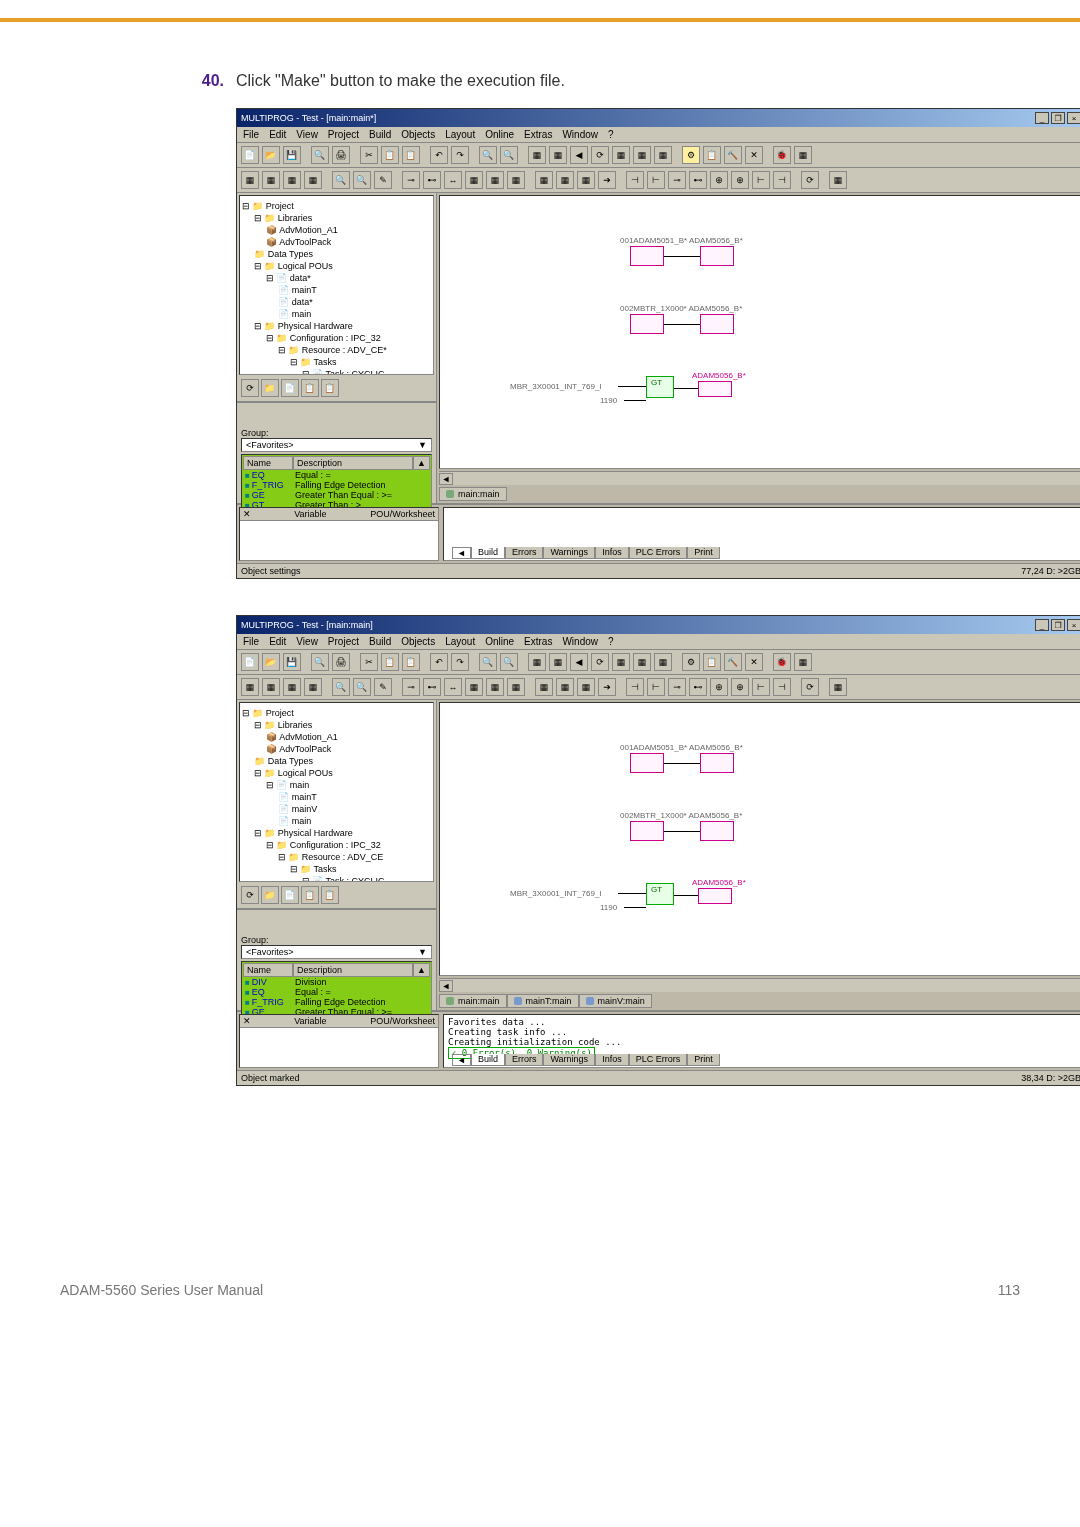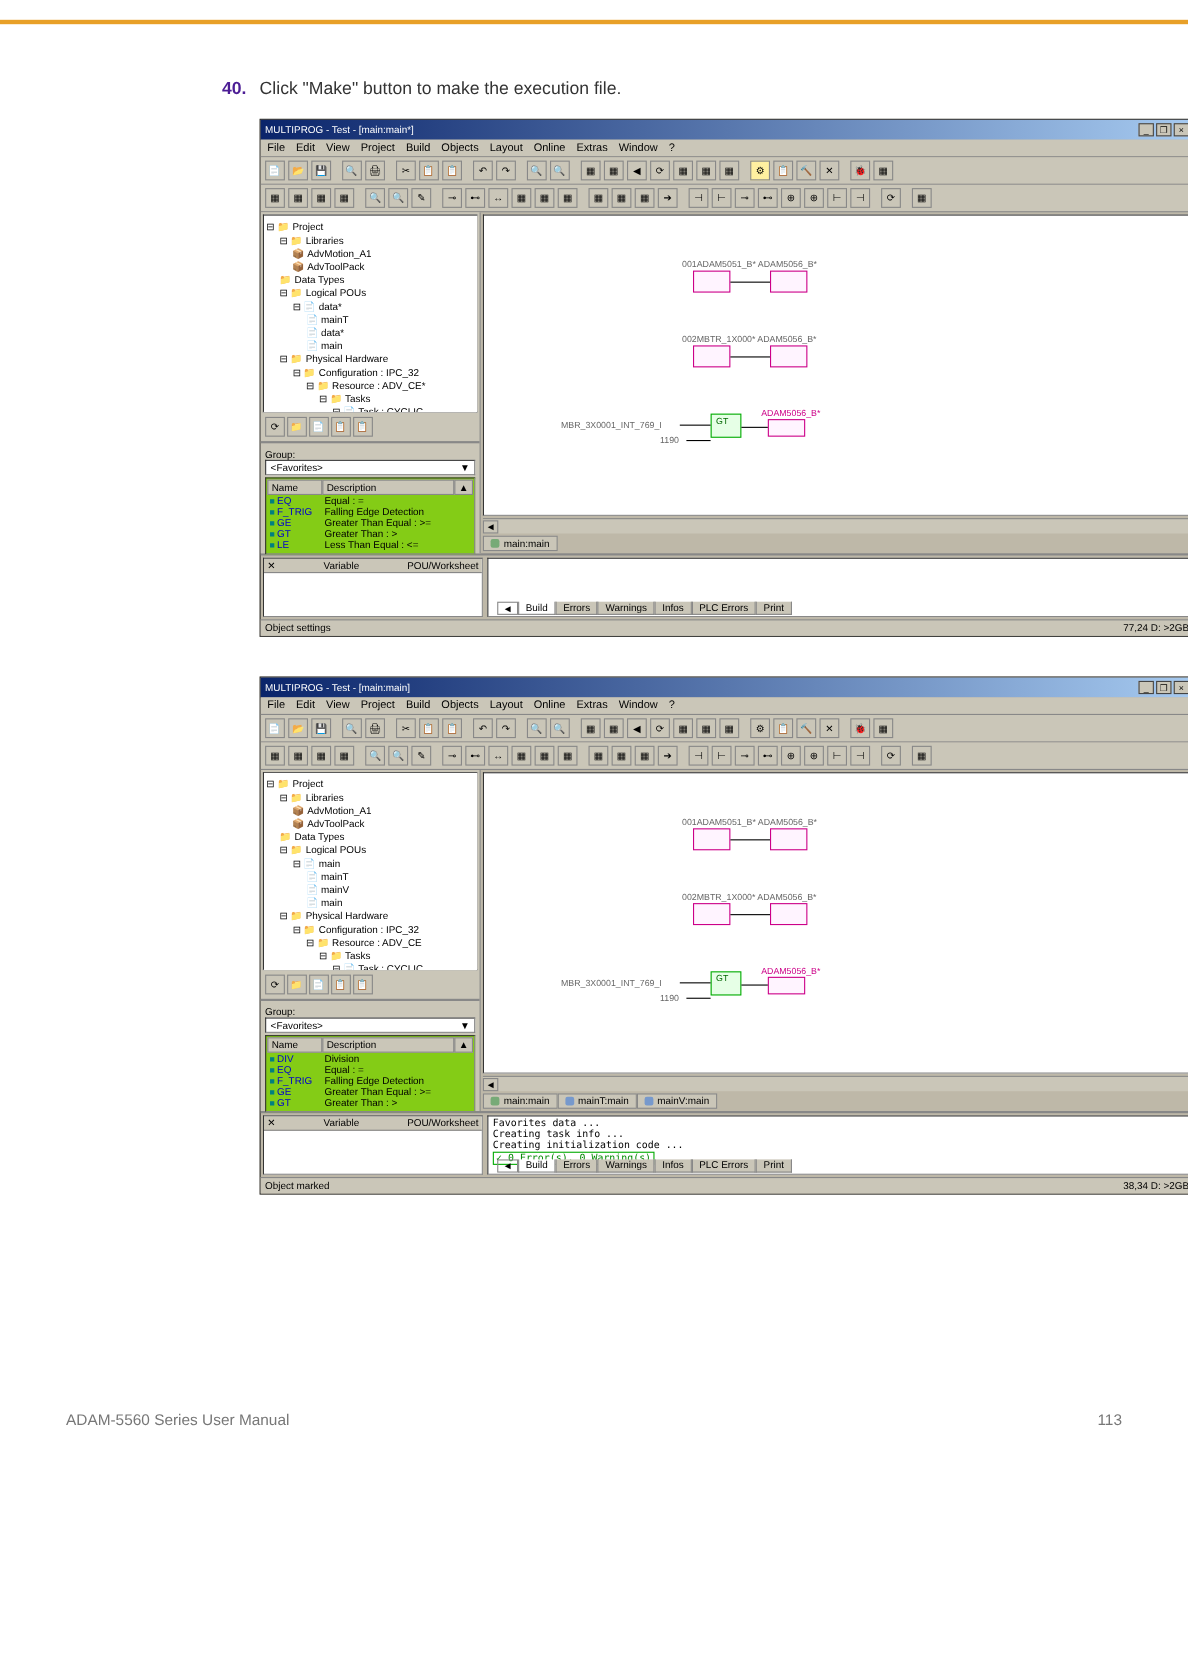--- a/index.html
+++ b/index.html
@@ -17,21 +17,21 @@
   .menubar { background: #cac6b8; padding: 2px 6px; display: flex; gap: 10px; font-size: 10px; color: #000; border-bottom: 1px solid #888; }
   .toolbar { background: #cac6b8; padding: 3px 4px; display: flex; gap: 3px; border-bottom: 1px solid #888; flex-wrap: wrap; }
   .tb-btn { width: 18px; height: 18px; background: #cac6b8; border: 1px solid #888; display: inline-flex; align-items: center; justify-content: center; font-size: 9px; }
   .tb-sep { width: 4px; }
   .main-split { display: flex; height: 310px; }
   .left-panel { width: 200px; display: flex; flex-direction: column; background: #cac6b8; border-right: 1px solid #888; }
   .tree-area { flex: 0 0 auto; background: #fff; border: 1px inset #888; margin: 2px; padding: 4px 2px; font-size: 9px; height: 180px; overflow: auto; }
   .tree-item { white-space: nowrap; line-height: 12px; }
   .vtb { display: flex; gap: 2px; padding: 2px 4px; }
   .vtb span { width: 18px; height: 18px; border: 1px solid #888; background: #cac6b8; display: inline-flex; align-items: center; justify-content: center; font-size: 9px; }
-  .group-label { padding: 3px 4px 0 4px; font-size: 9px; }
+  .group-label { padding: 3px 4px 0 4px; font-size: 9px; margin-top: 20px; }
   .group-dd { margin: 0 4px 2px 4px; background: #fff; border: 1px inset #888; padding: 1px 4px; display: flex; justify-content: space-between; font-size: 9px; }
   .fb-list { margin: 0 4px 2px 4px; background: #84cc16; border: 1px inset #888; padding: 1px; font-size: 9px; height: 70px; overflow: auto; }
   .fb-head { background: #cac6b8; display: flex; }
   .fb-head div { border: 1px solid #888; padding: 1px 3px; }
   .fb-row { display: flex; align-items: center; }
   .fb-row .nm { width: 50px; padding: 0 2px; color: #00c; }
   .fb-row .nm::before { content:"■"; color: teal; margin-right: 2px; font-size: 8px; }
   .fb-row .ds { flex: 1; padding: 0 2px; }
   .diagram-pane { flex: 1; display: flex; flex-direction: column; }
   .fbd-canvas { flex: 1; background: #fff; border: 1px inset #888; margin: 2px; position: relative; overflow: hidden; }

